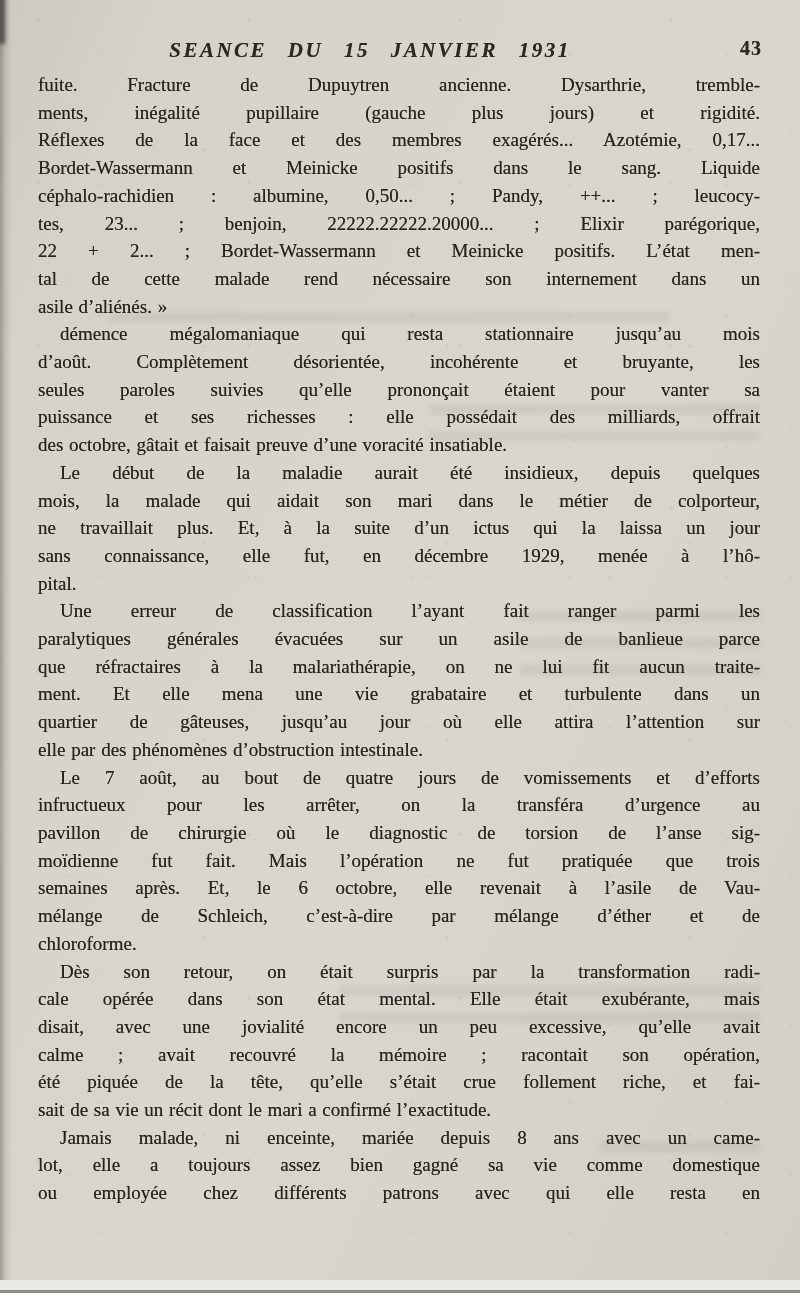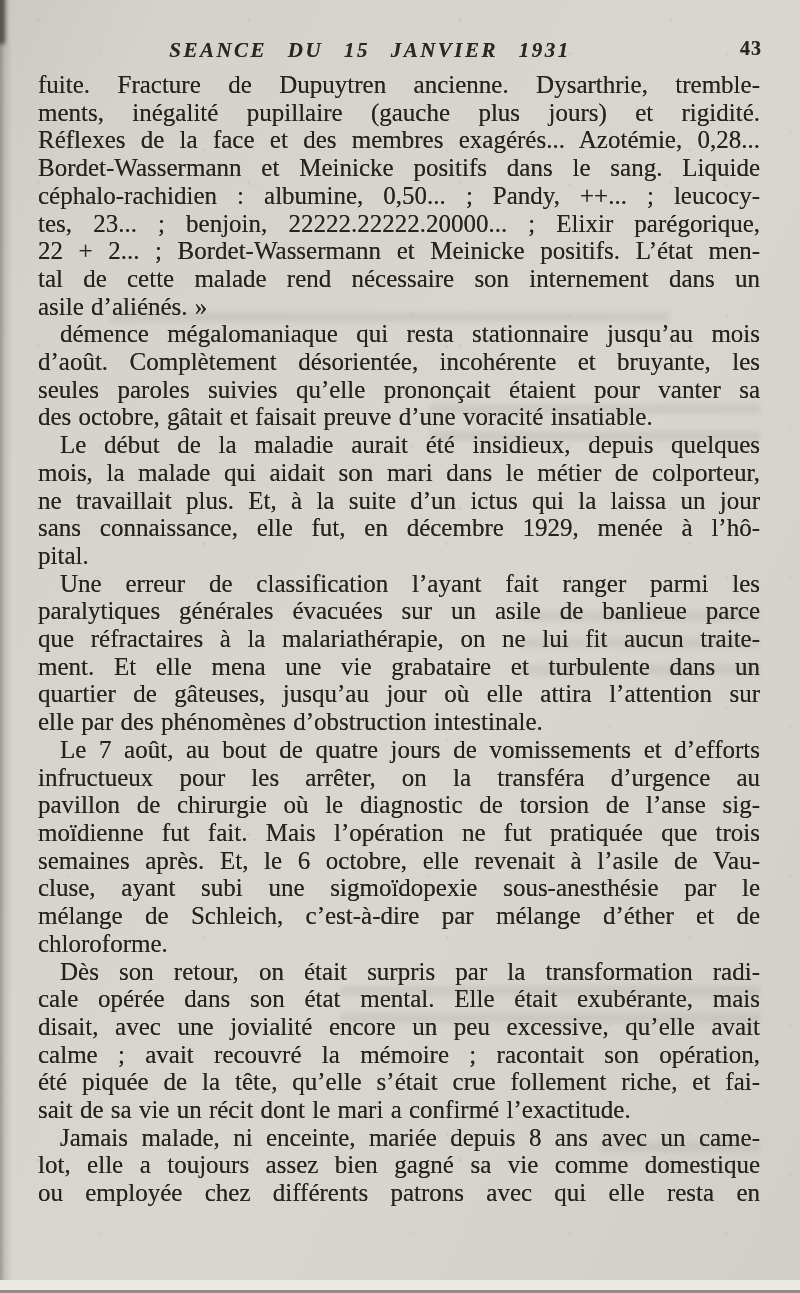--- a/index.html
+++ b/index.html
@@ -56,21 +56,21 @@
     text-shadow: 0 0 0.6px rgba(42,40,35,0.6);
   }
   .page-number {
     position: absolute; right: 38px; top: -1px;
     font-size: 20px; font-weight: bold; letter-spacing: 1px;
     color: #2a2823;
     text-shadow: 0 0 0.6px rgba(42,40,35,0.6);
   }
   .body-text {
     position: absolute; top: 71px; left: 38px; width: 722px;
-    font-size: 25px;
+    font-size: 19px;
     text-shadow: 0 0 0.55px rgba(37,35,30,0.65);
   }
   .para { margin: 0; }
   .para.indent .line:first-child { text-indent: 22px; }
   .line {
     line-height: 27.7px;
     text-align: justify;
     text-align-last: justify;
     word-spacing: 1px;
   }
@@ -93,32 +93,33 @@
   <div class="header-row">
     <div class="running-header">SEANCE DU 15 JANVIER 1931</div>
     <div class="page-number">43</div>
   </div>
 
   <div class="body-text">
 
   <div class="para">
         <div class="line">fuite. Fracture de Dupuytren ancienne. Dysarthrie, tremble-</div>
         <div class="line">ments, inégalité pupillaire (gauche plus jours) et rigidité.</div>
-        <div class="line">Réflexes de la face et des membres exagérés... Azotémie, 0,28...</div>
+        <div class="line">Réflexes de la face et des membres exagérés... Azotémie, 0,17...</div>
         <div class="line">Bordet-Wassermann et Meinicke positifs dans le sang. Liquide</div>
         <div class="line">céphalo-rachidien : albumine, 0,50... ; Pandy, ++... ; leucocy-</div>
         <div class="line">tes, 23... ; benjoin, 22222.22222.20000... ; Elixir parégorique,</div>
         <div class="line">22 + 2... ; Bordet-Wassermann et Meinicke positifs. L’état men-</div>
         <div class="line">tal de cette malade rend nécessaire son internement dans un</div>
         <div class="line para-end">asile d’aliénés. »</div>
       </div>
       <div class="para indent">
         <div class="line">démence mégalomaniaque qui resta stationnaire jusqu’au mois</div>
         <div class="line">d’août. Complètement désorientée, incohérente et bruyante, les</div>
         <div class="line">seules paroles suivies qu’elle prononçait étaient pour vanter sa</div>
+        <div class="line">puissance et ses richesses : elle possédait des milliards, offrait</div>
         <div class="line para-end">des octobre, gâtait et faisait preuve d’une voracité insatiable.</div>
       </div>
       <div class="para indent">
         <div class="line">Le début de la maladie aurait été insidieux, depuis quelques</div>
         <div class="line">mois, la malade qui aidait son mari dans le métier de colporteur,</div>
         <div class="line">ne travaillait plus. Et, à la suite d’un ictus qui la laissa un jour</div>
         <div class="line">sans connaissance, elle fut, en décembre 1929, menée à l’hô-</div>
         <div class="line para-end">pital.</div>
       </div>
       <div class="para indent">
@@ -128,21 +129,20 @@
         <div class="line">ment. Et elle mena une vie grabataire et turbulente dans un</div>
         <div class="line">quartier de gâteuses, jusqu’au jour où elle attira l’attention sur</div>
         <div class="line para-end">elle par des phénomènes d’obstruction intestinale.</div>
       </div>
       <div class="para indent">
         <div class="line">Le 7 août, au bout de quatre jours de vomissements et d’efforts</div>
         <div class="line">infructueux pour les arrêter, on la transféra d’urgence au</div>
         <div class="line">pavillon de chirurgie où le diagnostic de torsion de l’anse sig-</div>
         <div class="line">moïdienne fut fait. Mais l’opération ne fut pratiquée que trois</div>
         <div class="line">semaines après. Et, le 6 octobre, elle revenait à l’asile de Vau-</div>
-        <div class="line">cluse, ayant subi une sigmoïdopexie sous-anesthésie par le</div>
         <div class="line">mélange de Schleich, c’est-à-dire par mélange d’éther et de</div>
         <div class="line para-end">chloroforme.</div>
       </div>
       <div class="para indent">
         <div class="line">Dès son retour, on était surpris par la transformation radi-</div>
         <div class="line">cale opérée dans son état mental. Elle était exubérante, mais</div>
         <div class="line">disait, avec une jovialité encore un peu excessive, qu’elle avait</div>
         <div class="line">calme ; avait recouvré la mémoire ; racontait son opération,</div>
         <div class="line">été piquée de la tête, qu’elle s’était crue follement riche, et fai-</div>
         <div class="line para-end">sait de sa vie un récit dont le mari a confirmé l’exactitude.</div>

